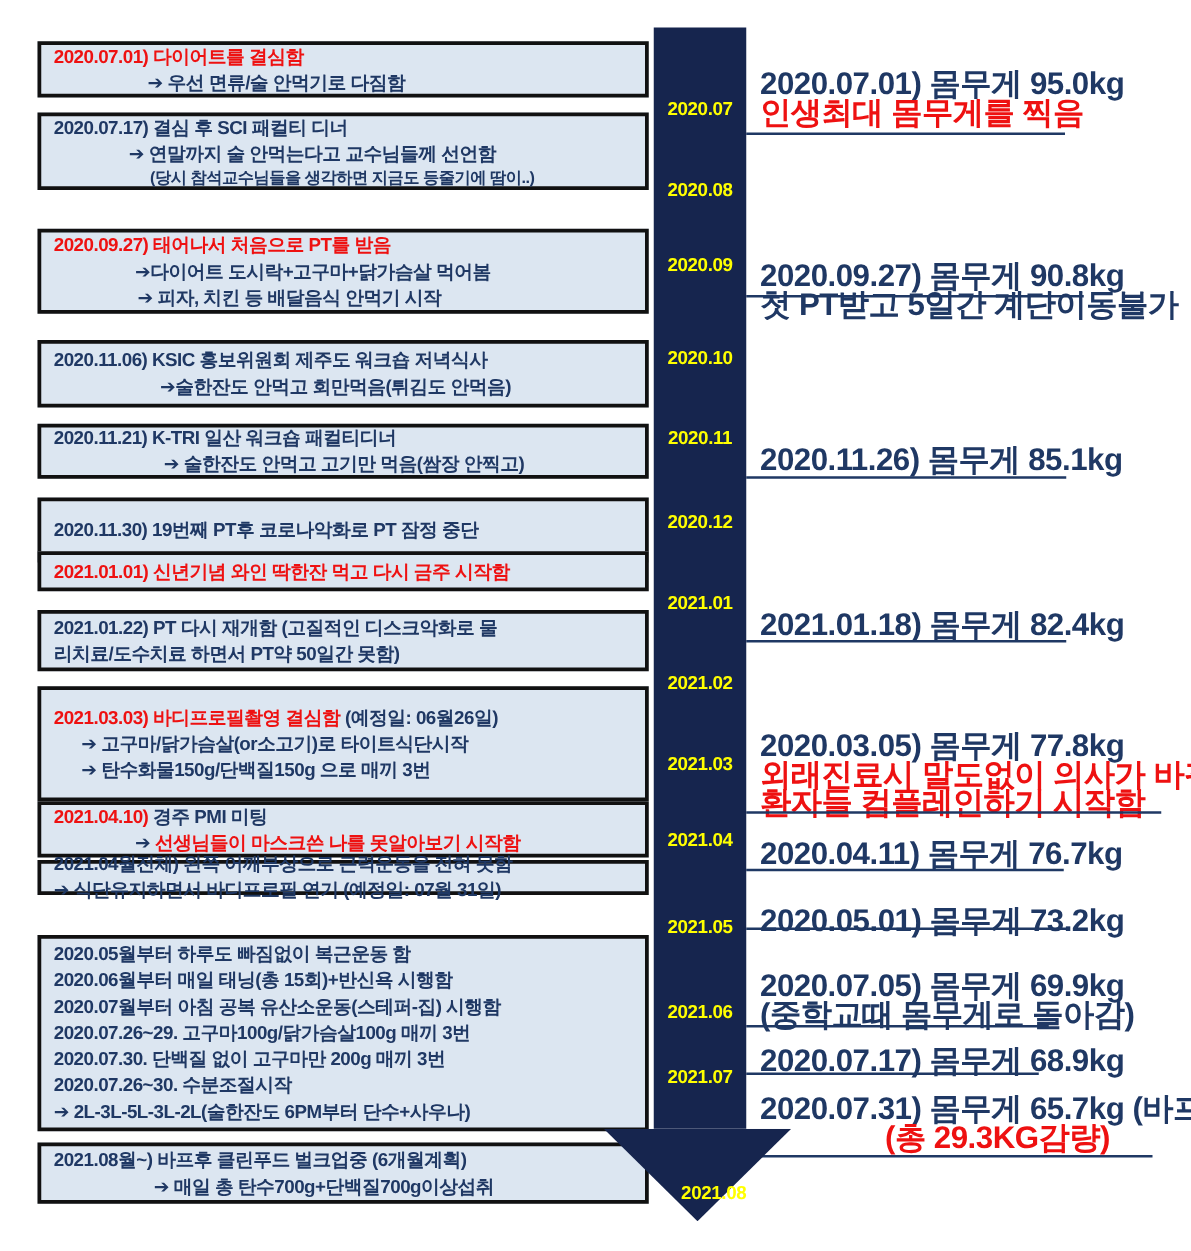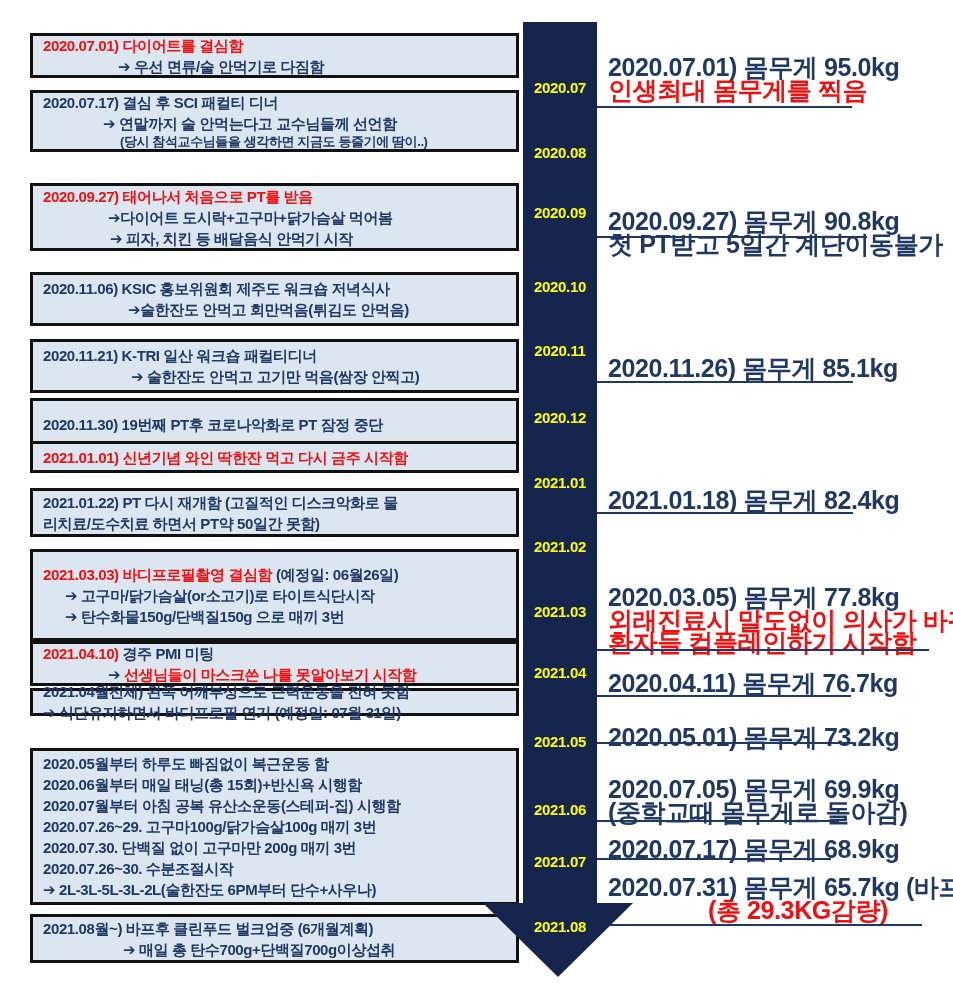--- a/index.html
+++ b/index.html
@@ -50,42 +50,42 @@
       <div class="month" style="top: 277px;">2020.10</div>
       <div class="month" style="top: 341px;">2020.11</div>
       <div class="month" style="top: 408px;">2020.12</div>
       <div class="month" style="top: 473px;">2021.01</div>
       <div class="month" style="top: 537px;">2021.02</div>
       <div class="month" style="top: 602px;">2021.03</div>
       <div class="month" style="top: 663px;">2021.04</div>
       <div class="month" style="top: 732px;">2021.05</div>
       <div class="month" style="top: 800px;">2021.06</div>
       <div class="month" style="top: 852px;">2021.07</div>
-      <div class="month" style="top: 917px;">2021.08</div>
+      <div class="month" style="top: 945px; text-align: right;">2021.08</div>
     </div>
   <div id="boxes">
       <div class="box" style="top: 33px; height: 45px;">
         <div class="bline" style="padding-left: 0px;"><span class="seg-red">2020.07.01) 다이어트를 결심함</span></div>
         <div class="bline" style="padding-left: 75px;"><span class="seg-navy">➔ 우선 면류/술 안먹기로 다짐함</span></div>
       </div>
       <div class="box" style="top: 90px; height: 62px;">
         <div class="bline" style="padding-left: 0px;"><span class="seg-navy">2020.07.17) 결심 후 SCI 패컬티 디너</span></div>
         <div class="bline" style="padding-left: 60px;"><span class="seg-navy">➔ 연말까지 술 안먹는다고 교수님들께 선언함</span></div>
         <div class="bline small" style="padding-left: 77px;"><span class="seg-navy">(당시 참석교수님들을 생각하면 지금도 등줄기에 땀이..)</span></div>
       </div>
       <div class="box" style="top: 183px; height: 68px;">
         <div class="bline" style="padding-left: 0px;"><span class="seg-red">2020.09.27) 태어나서 처음으로 PT를 받음</span></div>
         <div class="bline" style="padding-left: 65px;"><span class="seg-navy">➔다이어트 도시락+고구마+닭가슴살 먹어봄</span></div>
         <div class="bline" style="padding-left: 67px;"><span class="seg-navy">➔ 피자, 치킨 등 배달음식 안먹기 시작</span></div>
       </div>
       <div class="box" style="top: 272px; height: 54px;">
         <div class="bline" style="padding-left: 0px;"><span class="seg-navy">2020.11.06) KSIC 홍보위원회 제주도 워크숍 저녁식사</span></div>
         <div class="bline" style="padding-left: 85px;"><span class="seg-navy">➔술한잔도 안먹고 회만먹음(튀김도 안먹음)</span></div>
       </div>
-      <div class="box" style="top: 339px; height: 54px;">
+      <div class="box" style="top: 339px; height: 44px;">
         <div class="bline" style="padding-left: 0px;"><span class="seg-navy">2020.11.21) K-TRI 일산 워크숍 패컬티디너</span></div>
         <div class="bline" style="padding-left: 88px;"><span class="seg-navy">➔ 술한잔도 안먹고 고기만 먹음(쌈장 안찍고)</span></div>
       </div>
       <div class="box" style="top: 398px; height: 52px;">
         <div class="bline" style="padding-left: 0px;"><span class="seg-navy">2020.11.30) 19번째 PT후 코로나악화로 PT 잠정 중단</span></div>
       </div>
       <div class="box" style="top: 441px; height: 32px;">
         <div class="bline" style="padding-left: 0px;"><span class="seg-red">2021.01.01) 신년기념 와인 딱한잔 먹고 다시 금주 시작함</span></div>
       </div>
       <div class="box" style="top: 488px; height: 49px;">

